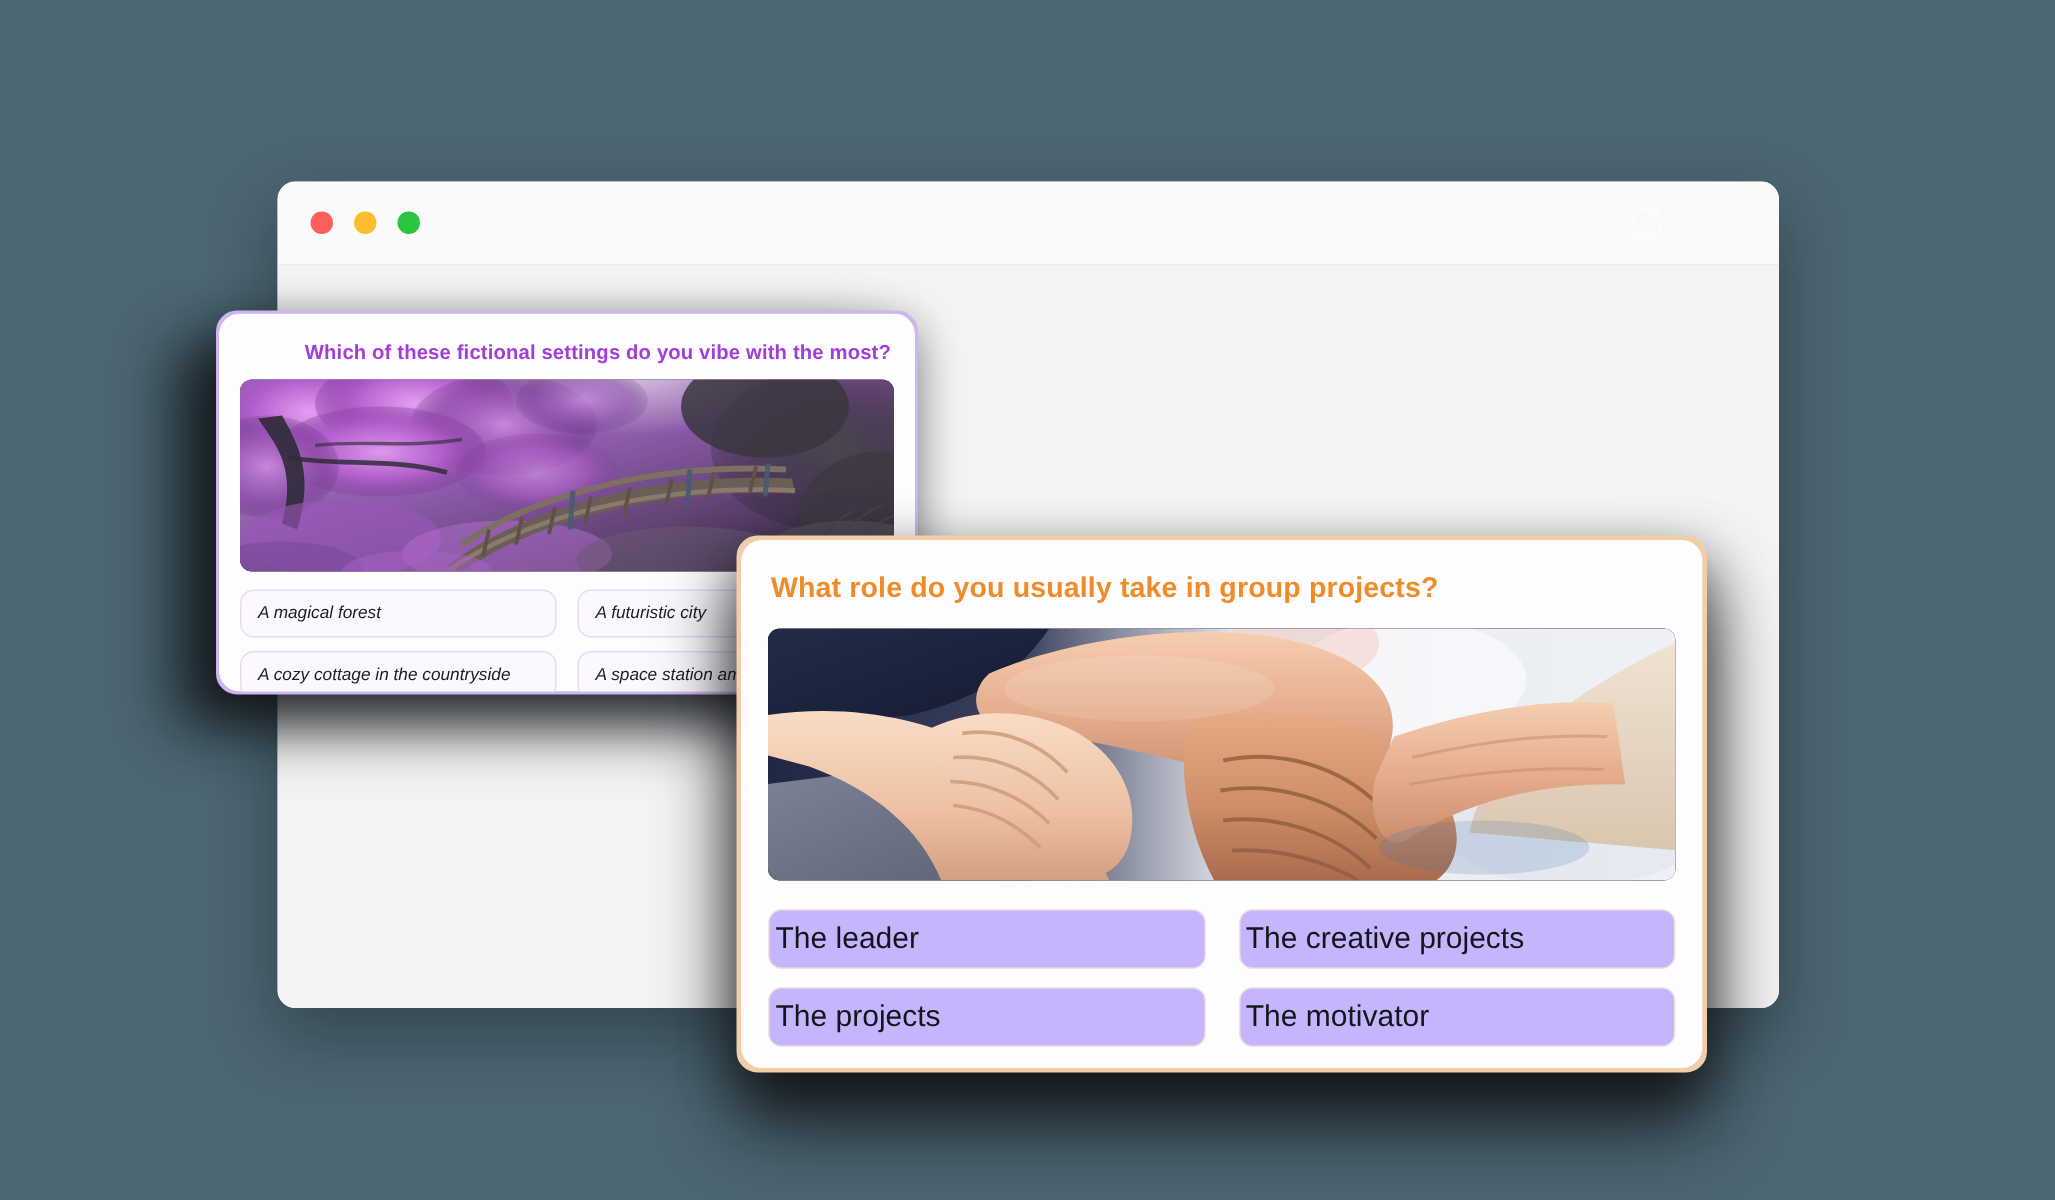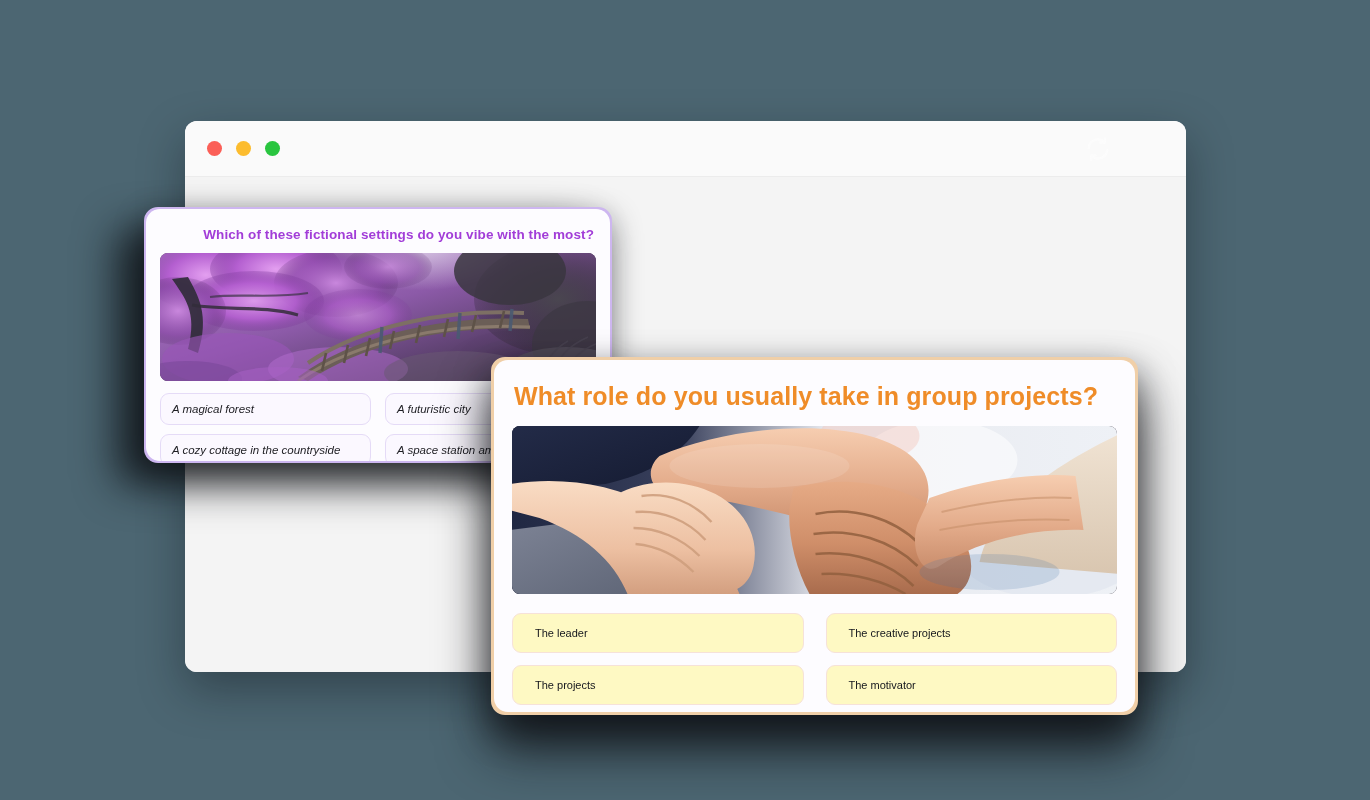--- a/index.html
+++ b/index.html
@@ -156,34 +156,34 @@
     height: 358px;
     border: 3px solid #f0cfa8;
     background: #f0cfa8;
     box-shadow: 0 34px 52px rgba(12,14,18,0.80),
                 0 14px 34px rgba(12,14,18,0.50);
     z-index: 5;
   }
   .card-orange .card-inner { padding: 16px 18px 0 18px; }
   .card-orange .card-title {
     color: #ef8c28;
-    font-size: 25px;
+    font-size: 19px;
     margin: 6px 2px 15px 2px;
   }
   .card-orange .card-media { height: 168px; }
   .card-orange .options-grid {
     gap: 12px 22px;
     margin-top: 19px;
   }
   .card-orange .option {
-    background: #fef9c3;
+    background: #c4b5fd;
     border: 1px solid #f6e2d9;
     height: 40px;
-    padding: 0 22px;
-    font-size: 11px;
+    padding: 0 4px;
+    font-size: 20px;
     color: #14161c;
   }
 </style>
 </head>
 <body>
 
 <div class="browser-window">
   <div class="browser-chrome">
     <div class="traffic-lights">
       <span class="dot red"></span>

